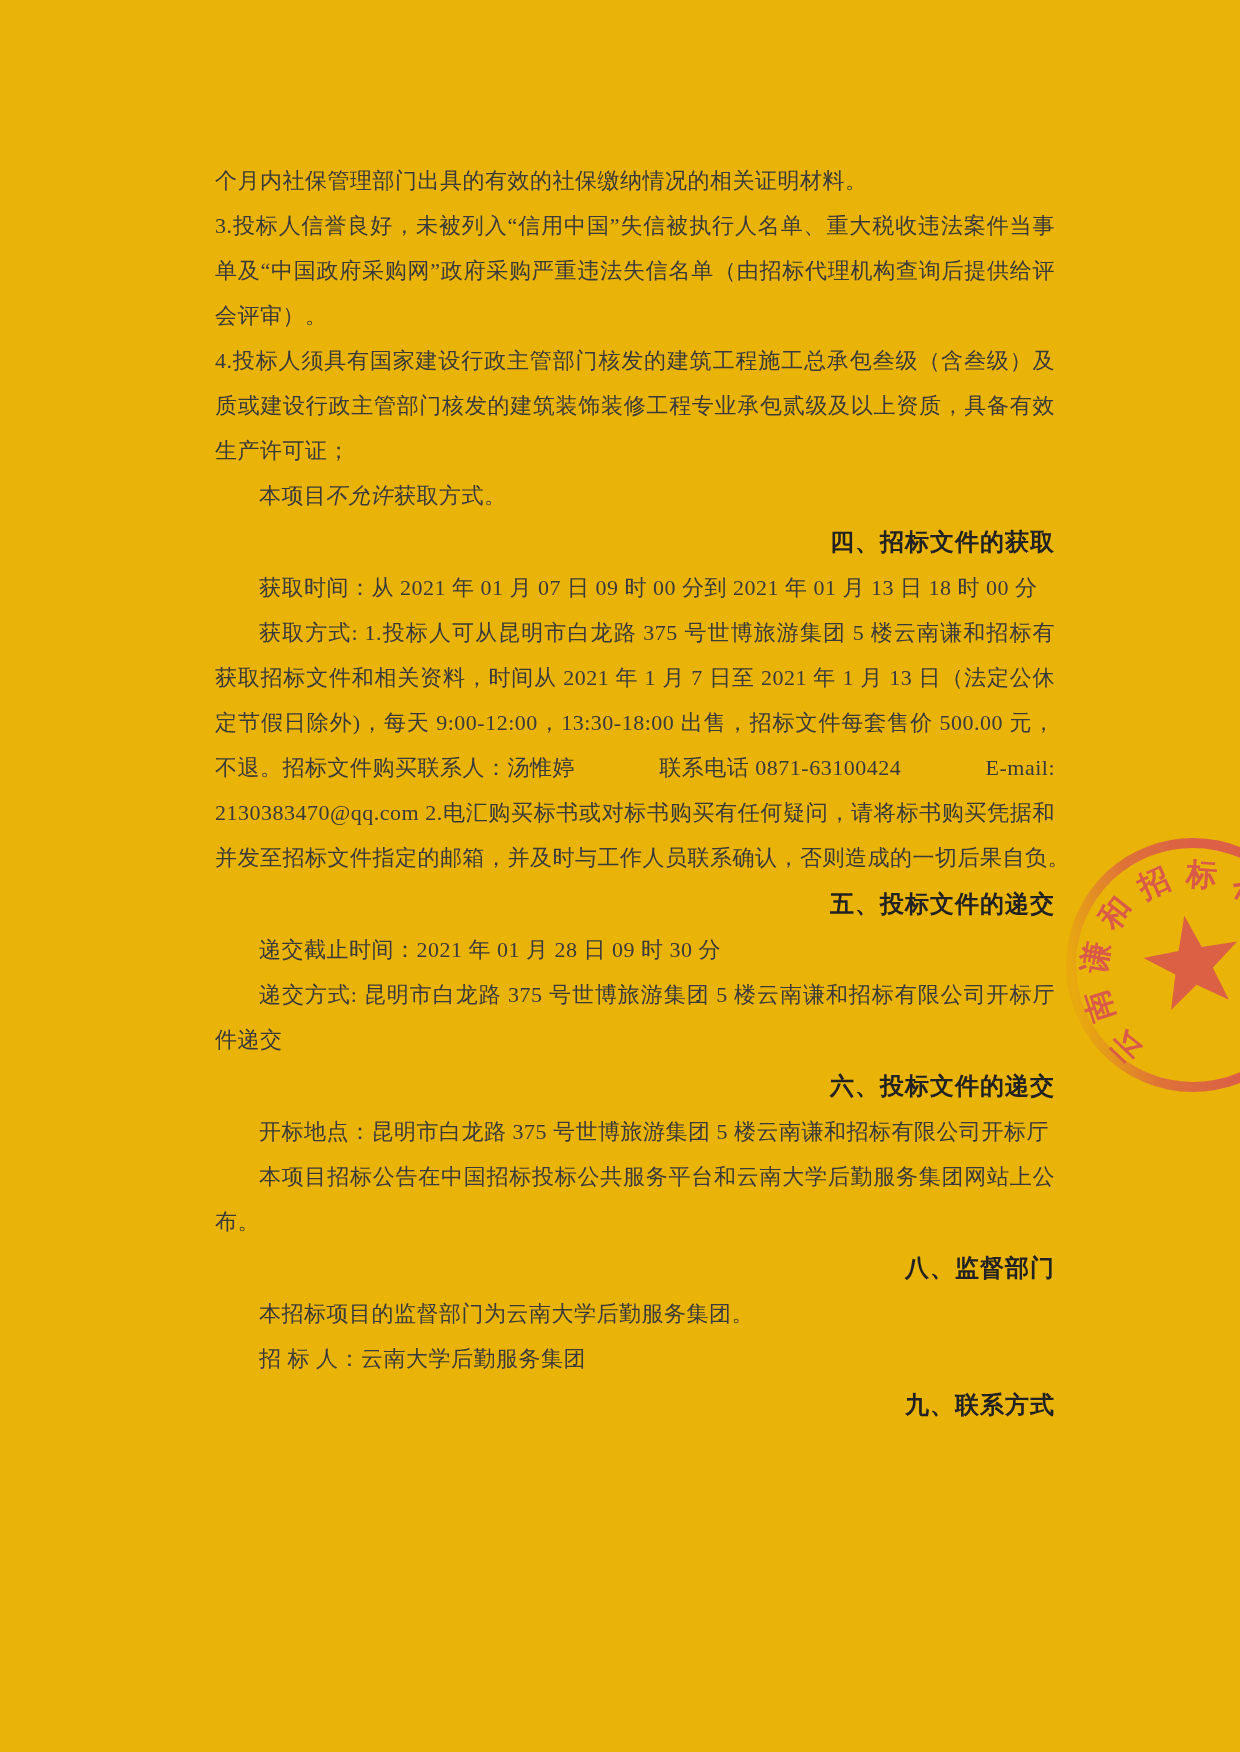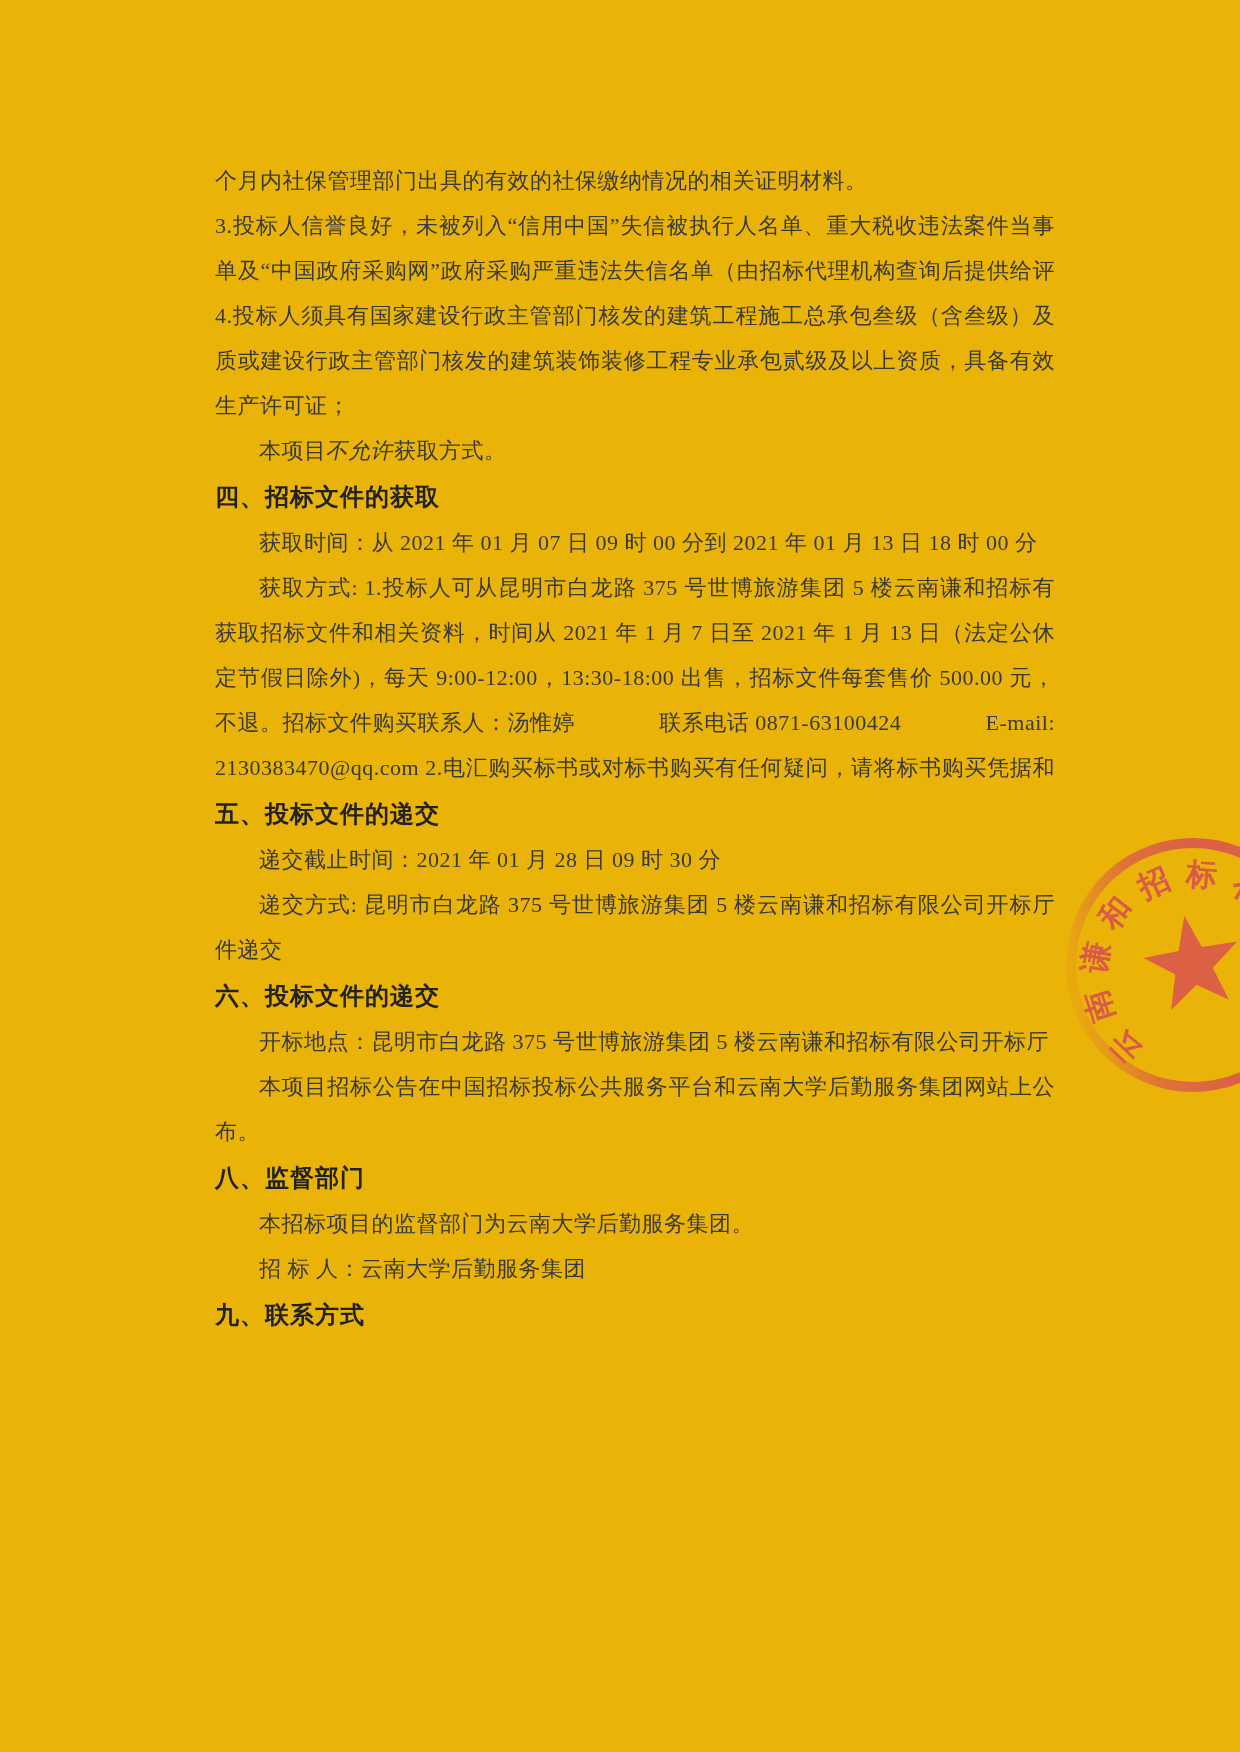--- a/index.html
+++ b/index.html
@@ -36,20 +36,21 @@
   }
   .line.indent { padding-left: 44px; width: 796px; }
   .line.heading {
     height: 47px;
     line-height: 47px;
     font-family: "Liberation Sans", "DejaVu Sans", sans-serif;
     font-weight: bold;
     font-size: 24px;
     color: #222222;
     letter-spacing: 1px;
+    text-align: right;
   }
   .line.contact {
     display: flex;
     justify-content: space-between;
     align-items: flex-start;
   }
   .italic {
     display: inline-block;
     transform: skewX(-12deg);
   }
@@ -71,35 +72,37 @@
 </style>
 </head>
 <body>
 
 <div class="page">
 
   <div class="doc-body">
       <div class="line body"><span>个月内社保管理部门出具的有效的社保缴纳情况的相关证明材料。</span></div>
       <div class="line body justify"><span>3.投标人信誉良好，未被列入“信用中国”失信被执行人名单、重大税收违法案件当事人名</span></div>
       <div class="line body justify"><span>单及“中国政府采购网”政府采购严重违法失信名单（由招标代理机构查询后提供给评标委员</span></div>
+      <div class="line body"><span>会评审）。</span></div>
       <div class="line body justify"><span>4.投标人须具有国家建设行政主管部门核发的建筑工程施工总承包叁级（含叁级）及以上资</span></div>
       <div class="line body justify"><span>质或建设行政主管部门核发的建筑装饰装修工程专业承包贰级及以上资质，具备有效的安全</span></div>
       <div class="line body"><span>生产许可证；</span></div>
       <div class="line body indent"><span>本项目</span><span class="italic">不允许</span><span>获取方式。</span></div>
       <div class="line heading"><span>四、招标文件的获取</span></div>
       <div class="line body indent"><span>获取时间：从 2021 年 01 月 07 日  09 时 00 分到 2021 年 01 月 13 日  18 时 00 分</span></div>
       <div class="line body indent justify"><span>获取方式: 1.投标人可从昆明市白龙路 375 号世博旅游集团 5 楼云南谦和招标有限公司</span></div>
       <div class="line body justify"><span>获取招标文件和相关资料，时间从 2021 年 1 月 7 日至 2021 年 1 月 13 日（法定公休日、法</span></div>
       <div class="line body justify"><span>定节假日除外)，每天 9:00-12:00，13:30-18:00 出售，招标文件每套售价 500.00 元，售后</span></div>
       <div class="line contact">
         <span>不退。招标文件购买联系人：汤惟婷</span>
         <span>联系电话 0871-63100424</span>
         <span>E-mail:</span>
       </div>
       <div class="line body justify"><span>2130383470@qq.com 2.电汇购买标书或对标书购买有任何疑问，请将标书购买凭据和问题一</span></div>
+      <div class="line body"><span>并发至招标文件指定的邮箱，并及时与工作人员联系确认，否则造成的一切后果自负。</span></div>
       <div class="line heading"><span>五、投标文件的递交</span></div>
       <div class="line body indent"><span>递交截止时间：2021 年 01 月 28 日  09 时 30 分</span></div>
       <div class="line body indent justify"><span>递交方式: 昆明市白龙路 375 号世博旅游集团 5 楼云南谦和招标有限公司开标厅纸质文</span></div>
       <div class="line body"><span>件递交</span></div>
       <div class="line heading"><span>六、投标文件的递交</span></div>
       <div class="line body indent"><span>开标地点：昆明市白龙路 375 号世博旅游集团 5 楼云南谦和招标有限公司开标厅</span></div>
       <div class="line body indent justify"><span>本项目招标公告在中国招标投标公共服务平台和云南大学后勤服务集团网站上公开发</span></div>
       <div class="line body"><span>布。</span></div>
       <div class="line heading"><span>八、监督部门</span></div>
       <div class="line body indent"><span>本招标项目的监督部门为云南大学后勤服务集团。</span></div>

